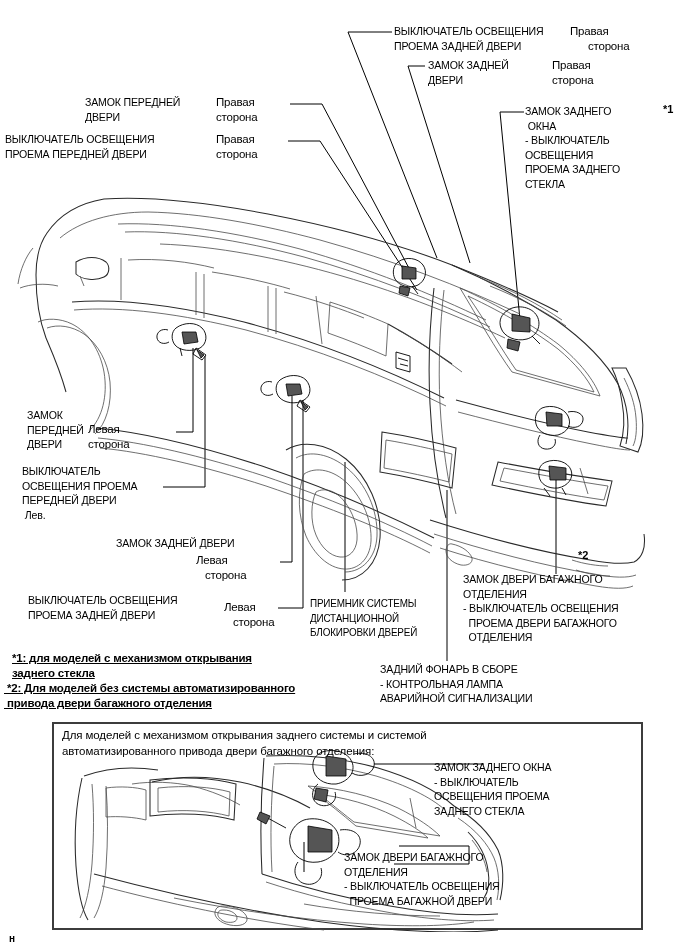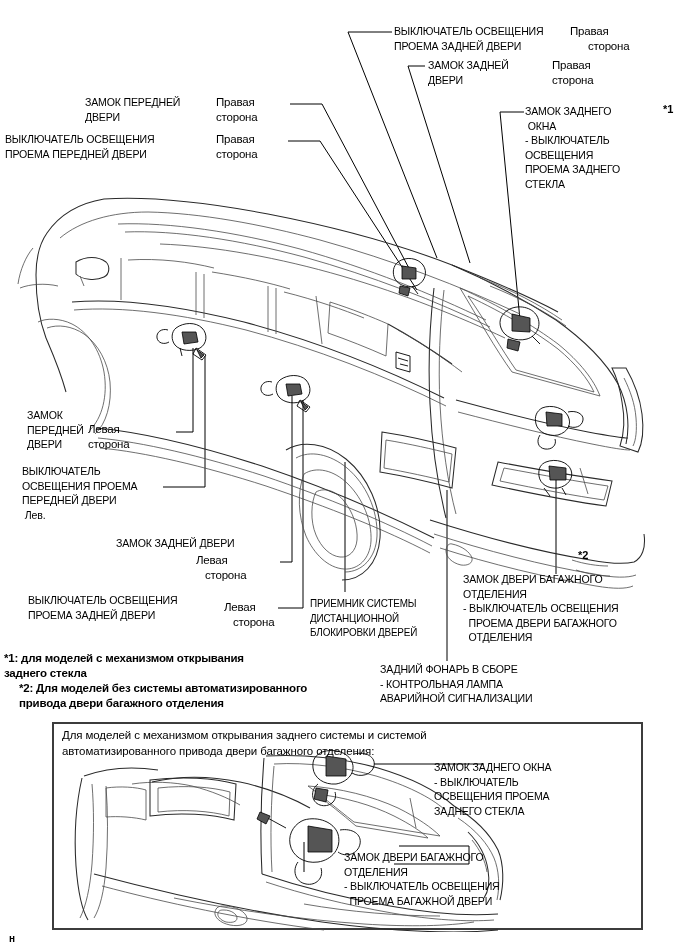--- a/index.html
+++ b/index.html
@@ -349,23 +349,23 @@
 ОТДЕЛЕНИЯ
 - ВЫКЛЮЧАТЕЛЬ ОСВЕЩЕНИЯ
   ПРОЕМА ДВЕРИ БАГАЖНОГО
   ОТДЕЛЕНИЯ</div>
   <div class="mark" style="left:578px; top:549px;">*2</div>
 
   <div class="lbl cond" style="left:380px; top:662px;">ЗАДНИЙ ФОНАРЬ В СБОРЕ
 - КОНТРОЛЬНАЯ ЛАМПА
 АВАРИЙНОЙ СИГНАЛИЗАЦИИ</div>
 
-  <div class="note" style="left:4px; top:651px;">*1: для моделей с механизмом открывания
+  <div class="note" style="left:12px; top:651px;text-decoration:underline;">*1: для моделей с механизмом открывания
 заднего стекла</div>
-  <div class="note" style="left:16px; top:681px;"> *2: Для моделей без системы автоматизированного
+  <div class="note" style="left:4px; top:681px;text-decoration:underline;"> *2: Для моделей без системы автоматизированного
  привода двери багажного отделения</div>
 
   <div id="inset-panel">
     <div class="panel-head">Для моделей с механизмом открывания заднего системы и системой
 автоматизированного привода двери багажного отделения:</div>
 
     <svg class="inset-art" viewBox="0 0 591 208">
 
       <g>
         <path class="ln" d="M430 40 L320 40"></path>

